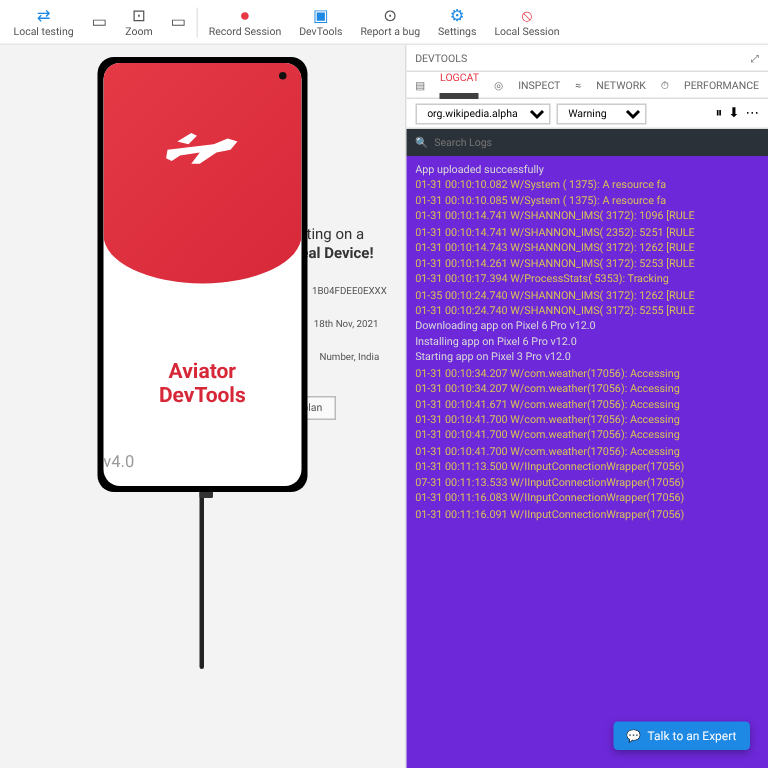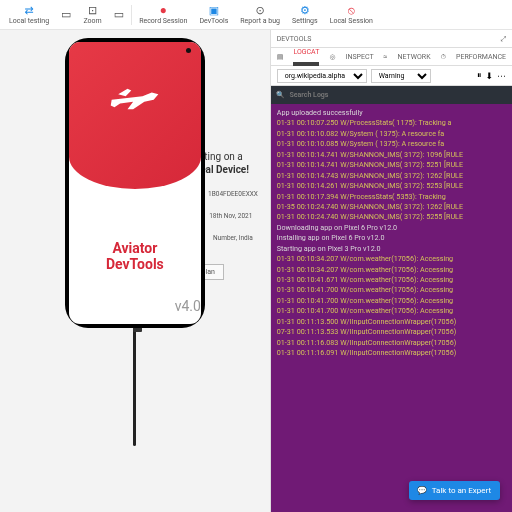--- a/index.html
+++ b/index.html
@@ -3,45 +3,45 @@
 <meta charset="utf-8">
 <style>
 *{margin:0;padding:0;box-sizing:border-box;font-family:-apple-system,BlinkMacSystemFont,"Segoe UI",Roboto,sans-serif}
 body{width:512px;height:512px;overflow:hidden;background:#fff}
 .toolbar{height:30px;display:flex;align-items:center;border-bottom:1px solid #e5e5e5;padding:0 4px;gap:2px}
 .tool-item{display:flex;flex-direction:column;align-items:center;justify-content:center;padding:0 5px;font-size:7px;color:#555;cursor:pointer;height:28px}
 .tool-icon{font-size:11px;line-height:1;margin-bottom:1px}
 .tool-divider{width:1px;height:20px;background:#e5e5e5}
 .main{display:flex;height:482px}
 .left-panel{width:290px;background:#f3f3f3;position:relative;display:flex;flex-direction:column;align-items:center;padding-top:8px}
-.phone{width:140px;height:290px;background:#000;border-radius:23px;padding:4px;position:relative;z-index:2}
+.phone{width:140px;height:290px;background:#000;border-radius:11px;padding:4px;position:relative;z-index:2}
 .phone-screen{width:100%;height:100%;background:#fff;border-radius:11px;overflow:hidden;position:relative}
 .phone-top{height:52%;background:linear-gradient(135deg,#e63946,#d62839);position:relative;border-radius:0 0 50% 50%/0 0 22% 22%}
 .camera{position:absolute;top:6px;right:10px;width:5px;height:5px;background:#111;border-radius:50%}
 .plane{position:absolute;top:36px;left:50%;transform:translate(-50%,0);width:56px;height:40px}
 .app-title{position:absolute;bottom:52px;left:0;right:0;text-align:center;font-size:14px;font-weight:700;color:#d62839;line-height:1.1}
-.app-ver{position:absolute;bottom:10px;left:0;right:0;text-align:right;font-size:14px;color:#999}
+.app-ver{position:absolute;bottom:10px;left:0;right:0;text-align:left;font-size:11px;color:#999}
 .cable{width:3px;height:120px;background:#222;margin-top:-2px;border-radius:0 0 2px 2px}
 .cable::before{content:"";display:block;width:9px;height:6px;background:#333;margin:0 auto;border-radius:1px}
 .promo{position:absolute;top:120px;right:6px;width:130px;text-align:center}
 .promo-head{font-size:10px;color:#333;line-height:1.3}
 .promo-head .strike{text-decoration:line-through;color:#888}
 .promo-head b{font-weight:700}
 .promo-details{margin-top:10px;font-size:6.5px;color:#555;text-align:left;padding-left:14px}
 .promo-row{display:flex;gap:3px;margin:14px 0;align-items:center}
 .promo-row .ic{width:7px;font-size:6px}
 .buy-btn{margin-top:8px;padding:3px 8px;border:1px solid #bbb;background:#fafafa;font-size:7px;color:#555;cursor:pointer}
 .right-panel{flex:1;background:#fff;display:flex;flex-direction:column;border-left:1px solid #ddd}
 .devtools-hdr{height:18px;border-bottom:1px solid #ddd;display:flex;align-items:center;padding:0 6px;font-size:7px;color:#666;gap:8px}
 .devtabs{height:18px;border-bottom:1px solid #ddd;display:flex;align-items:center;padding:0 6px;font-size:7px;color:#666;gap:10px}
 .devtabs .active{color:#e63946;border-bottom:4px solid #404040;padding-bottom:6px}
 .filter-bar{height:20px;border-bottom:1px solid #ddd;display:flex;align-items:center;padding:0 6px;gap:4px}
 .filter-select{font-size:7px;padding:1px 3px;border:1px solid #ccc;background:#fff;flex:1;max-width:90px}
 .search-bar{height:18px;background:#2b3139;display:flex;align-items:center;padding:0 6px;font-size:7px;color:#8a8a8a;gap:4px}
-.logcat{flex:1;background:#701a75;padding:4px 6px;font-family:"Menlo","Consolas",monospace;font-size:7.2px;line-height:1.45;overflow:hidden;color:#aaa}
+.logcat{flex:1;background:#6d28d9;padding:4px 6px;font-family:"Menlo","Consolas",monospace;font-size:7.2px;line-height:1.45;overflow:hidden;color:#aaa}
 .log-line{white-space:nowrap;overflow:hidden;text-overflow:clip}
 .log-w{color:#d4c25a}
 .log-msg{color:#d8d8d8}
 .expert-btn{position:absolute;bottom:12px;right:12px;background:#1e88e5;color:#fff;font-size:8px;padding:5px 9px;border-radius:3px;display:flex;align-items:center;gap:4px;cursor:pointer;box-shadow:0 2px 6px rgba(0,0,0,.3)}
 .ic-blue{color:#1e88e5}
 .ic-red{color:#e63946}
 </style>
 </head>
 <body>
 
@@ -130,29 +130,28 @@
     </div>
     <div class="filter-bar">
       <select class="filter-select"><option>org.wikipedia.alpha</option></select>
       <select class="filter-select" style="max-width:60px"><option>Warning</option></select>
       <span style="margin-left:auto;font-size:9px;cursor:pointer">⏸</span>
       <span style="font-size:9px;cursor:pointer">⬇</span>
       <span style="font-size:9px;cursor:pointer">⋯</span>
     </div>
     <div class="search-bar">
       <span>🔍</span>
-      <input style="background: transparent; border: 0px; color: rgb(170, 170, 170); font-size: 7px; flex: 1 1 0%; outline: none; font-weight: bold;" placeholder="Search Logs">
+      <input style="background: transparent; border: 0px; color: rgb(170, 170, 170); font-size: 7px; flex: 1 1 0%; outline: none;" placeholder="Search Logs">
     </div>
     <div class="logcat" id="logcat">
         <div class="log-line log-msg">App uploaded successfully</div>
-        <div class="log-line log-w">01-31 00:10:07.250 W/ProcessStats( 1175): Tracking a</div>
         <div class="log-line log-w">01-31 00:10:10.082 W/System  ( 1375): A resource fa</div>
         <div class="log-line log-w">01-31 00:10:10.085 W/System  ( 1375): A resource fa</div>
         <div class="log-line log-w">01-31 00:10:14.741 W/SHANNON_IMS( 3172): 1096 [RULE</div>
-        <div class="log-line log-w">01-31 00:10:14.741 W/SHANNON_IMS( 3172): 5251 [RULE</div>
+        <div class="log-line log-w">01-31 00:10:14.741 W/SHANNON_IMS( 2352): 5251 [RULE</div>
         <div class="log-line log-w">01-31 00:10:14.743 W/SHANNON_IMS( 3172): 1262 [RULE</div>
         <div class="log-line log-w">01-31 00:10:14.261 W/SHANNON_IMS( 3172): 5253 [RULE</div>
         <div class="log-line log-w">01-31 00:10:17.394 W/ProcessStats( 5353): Tracking</div>
         <div class="log-line log-w">01-35 00:10:24.740 W/SHANNON_IMS( 3172): 1262 [RULE</div>
         <div class="log-line log-w">01-31 00:10:24.740 W/SHANNON_IMS( 3172): 5255 [RULE</div>
         <div class="log-line log-msg">Downloading app on Pixel 6 Pro v12.0</div>
         <div class="log-line log-msg">Installing app on Pixel 6 Pro v12.0</div>
         <div class="log-line log-msg">Starting app on Pixel 3 Pro v12.0</div>
         <div class="log-line log-w">01-31 00:10:34.207 W/com.weather(17056): Accessing</div>
         <div class="log-line log-w">01-31 00:10:34.207 W/com.weather(17056): Accessing</div>

